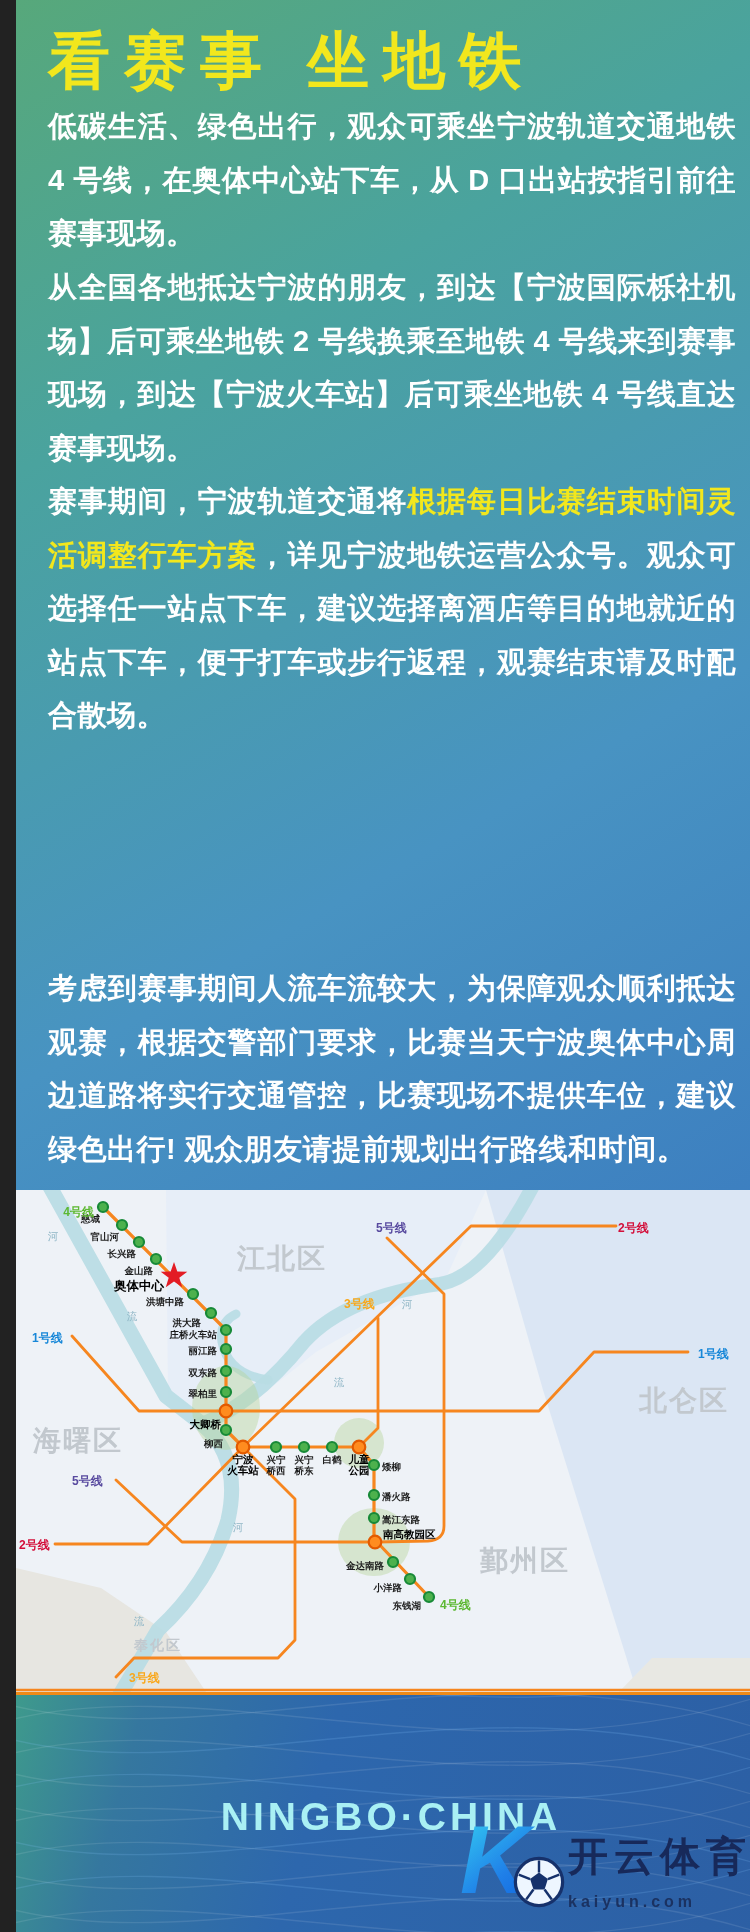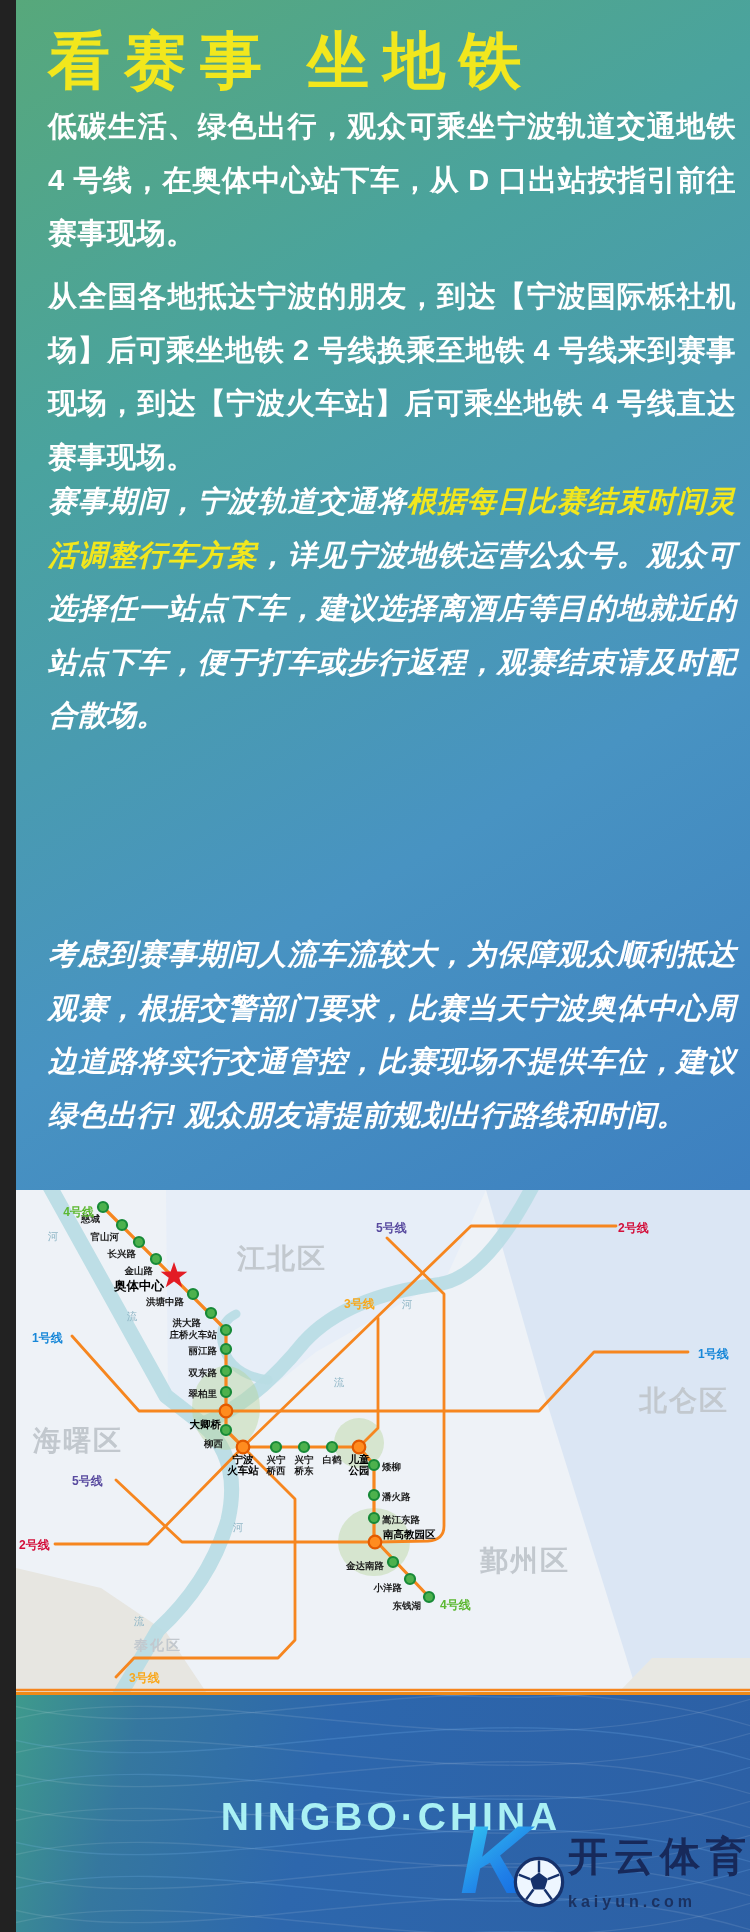--- a/index.html
+++ b/index.html
@@ -5,21 +5,21 @@
   html,body{margin:0;padding:0;background:#222;}
   .page{position:relative;width:750px;height:1932px;overflow:hidden;
         font-family:"Liberation Sans","DejaVu Sans",sans-serif;
         background:linear-gradient(150deg,#57a87b 0%,#4aa39e 20%,#4893c2 46%,#3c7ec0 70%,#2e68ae 100%);margin-left:16px;}
   .headline{position:absolute;left:32px;color:#f2e71d;font-size:62px;font-weight:900;
             letter-spacing:14px;line-height:78px;white-space:nowrap;}
   #title1{top:22px;}
   #title2{top:746px;}
   .para{position:absolute;left:32px;width:688px;font-size:29px;font-weight:700;color:#ffffff;
         line-height:53.5px;text-align:justify;letter-spacing:.5px;}
-  #p1{top:100px;} #p2{top:270px;} #p3{top:475px;font-style:italic;} #p4{top:928px;font-style:italic;}
+  #p1{top:100px;} #p2{top:261px;} #p3{top:475px;} #p4{top:962px;}
   .hl{color:#f2e71d;}
   .map-wrap{position:absolute;top:1190px;left:0;width:750px;height:502px;background:#eef2f7;
             border-bottom:3px solid #ef8a17;}
   #map{display:block;width:750px;height:502px;}
   .footer-band{position:absolute;top:1695px;left:0;width:750px;height:237px;overflow:hidden;
                background:linear-gradient(105deg,#3e9a8c 0%,#35779f 16%,#2d67ad 40%,#2c5fa4 100%);}
   .waves{position:absolute;top:0;left:0;}
   .city{position:absolute;top:100px;left:0;width:100%;text-align:center;
         font-size:39px;font-weight:800;letter-spacing:4px;color:#a9f0f4;}
   .brand{position:absolute;right:14px;top:118px;display:flex;align-items:flex-start;gap:8px;}

